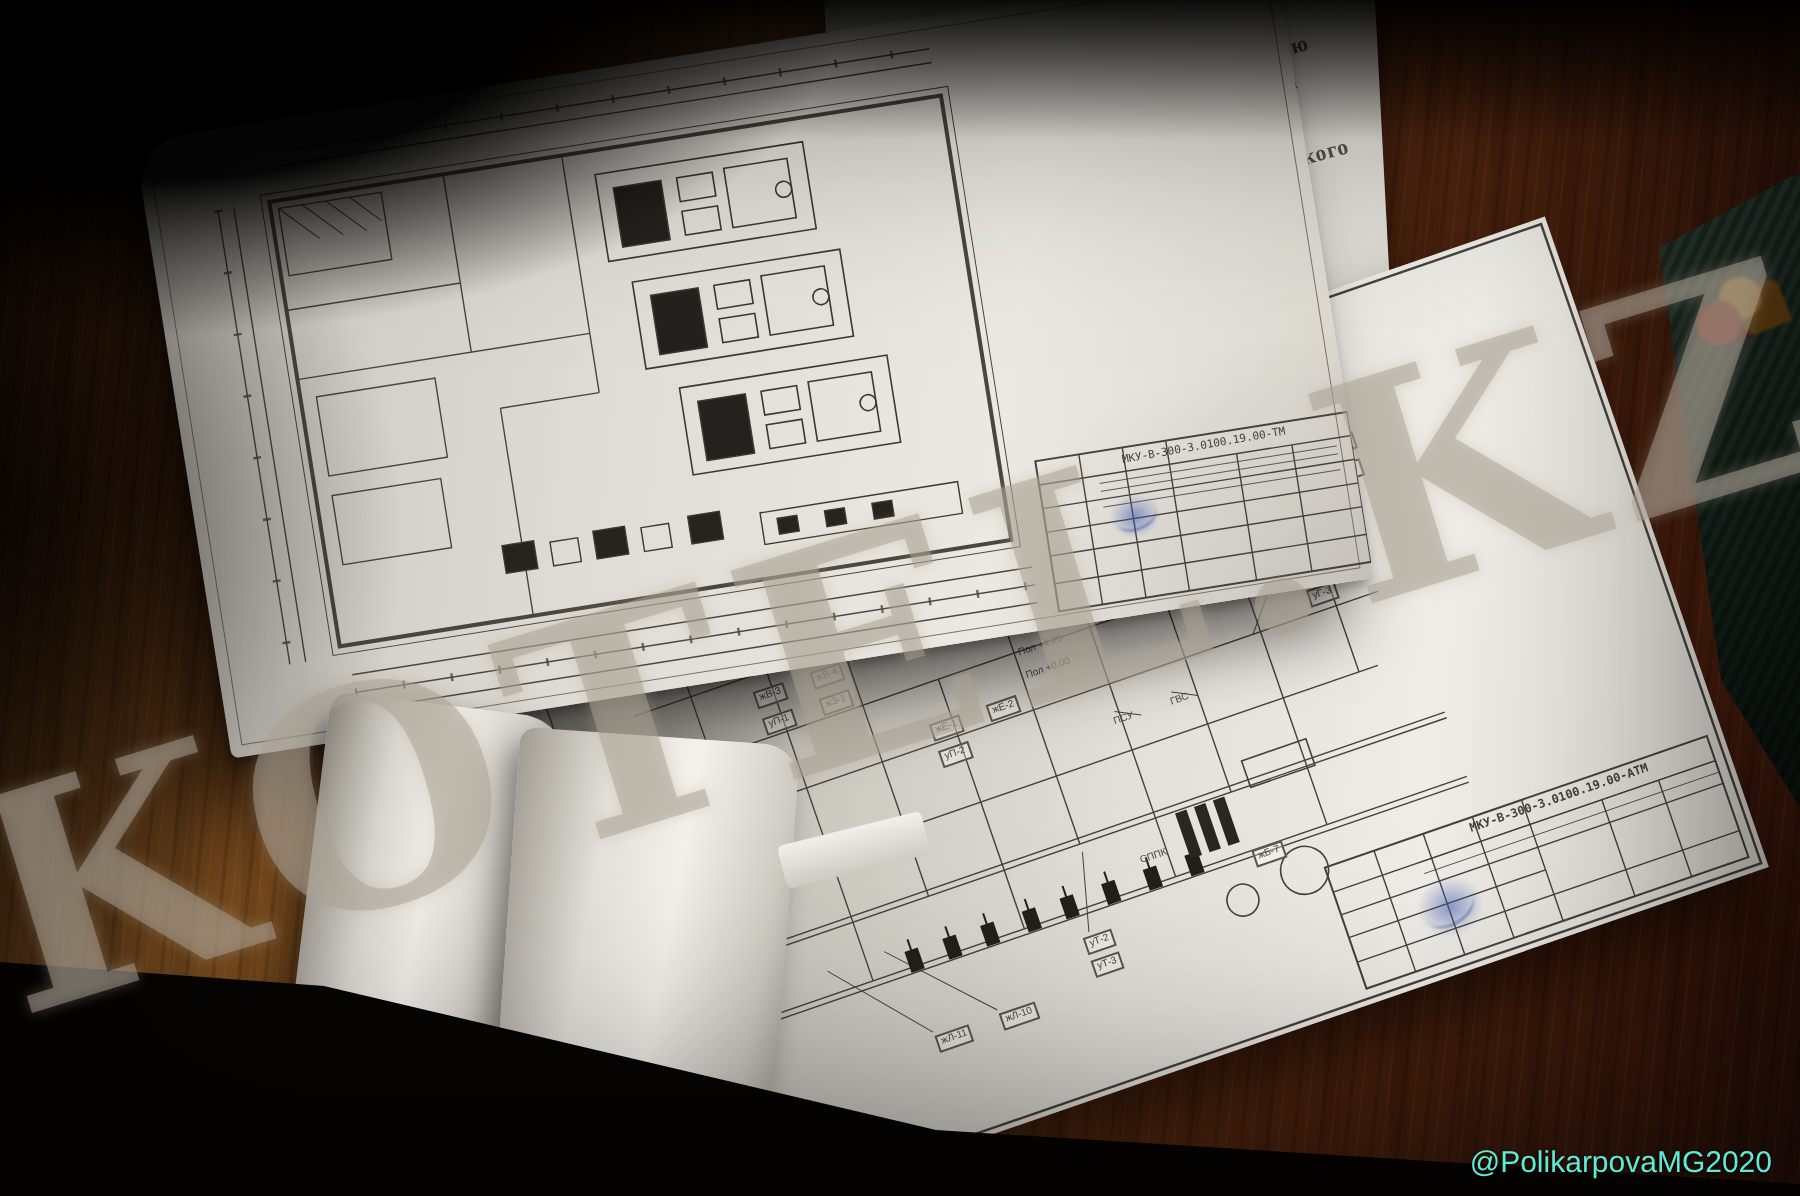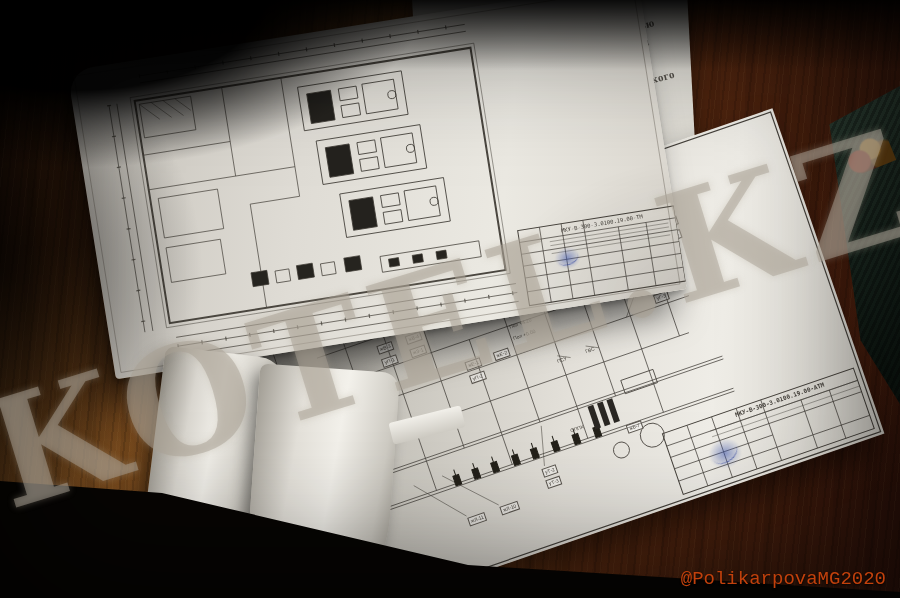--- a/index.html
+++ b/index.html
@@ -89,22 +89,22 @@
     background:linear-gradient(96deg,#a09c93,#e4e1da 30%,#f3f1eb 55%,#cfccc4 85%,#a5a198);
     box-shadow:-6px 8px 16px rgba(0,0,0,.4);}
   .curl-tab{left:390px;top:414px;width:74px;height:22px;transform:rotate(-14deg);
     background:linear-gradient(180deg,#f2f0ea,#cfccc4);border-radius:3px;}
 
   
   .watermark{left:-30px;top:210px;width:1100px;transform:rotate(-17deg);
     font-family:"DejaVu Serif",serif;font-weight:bold;font-size:150px;
     letter-spacing:10px;color:rgba(168,160,148,.5);
     text-shadow:0 0 7px rgba(175,165,150,.35);pointer-events:none;}
-  .credit{right:14px;bottom:8px;color:#c2410c;font-size:19px;
-    font-family:Liberation Mono, monospace;text-shadow:0 1px 2px rgba(0,0,0,.8);}
+  .credit{right:14px;bottom:8px;color:#5eead4;font-size:15px;
+    font-family:Liberation Sans, sans-serif;text-shadow:0 1px 2px rgba(0,0,0,.8);}
 </style>
 </head>
 <body>
 
 <div id="scene">
 
   <div class="abs wood"></div>
   <div class="abs grain"></div>
 
   <div class="abs book">

